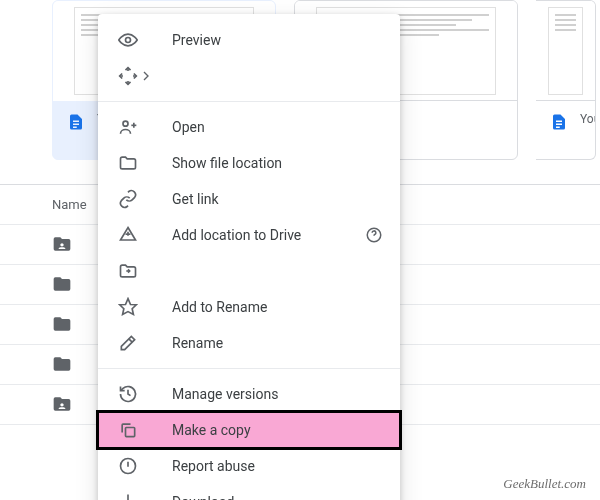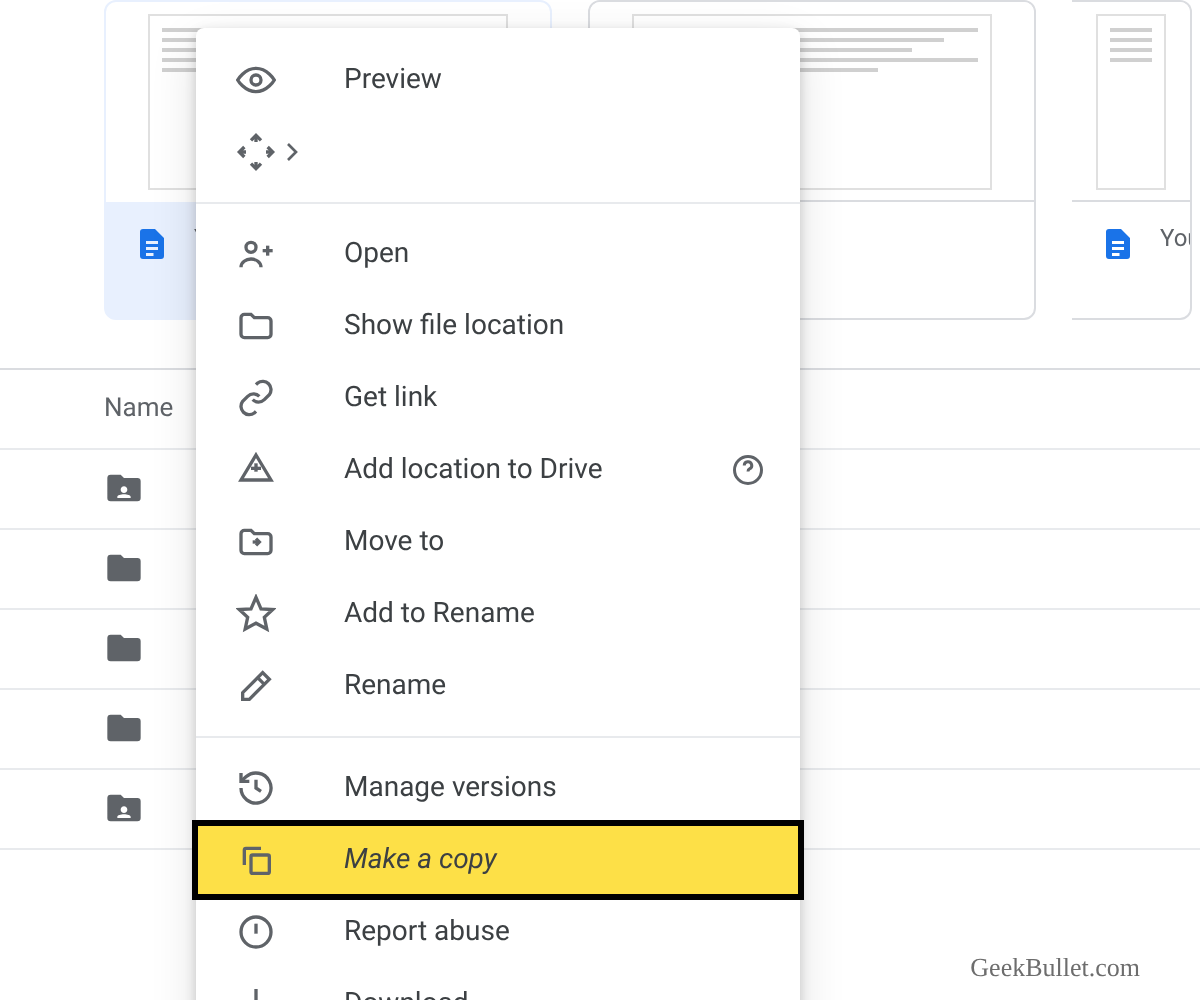--- a/index.html
+++ b/index.html
@@ -86,23 +86,24 @@
     border-bottom: 1px solid #e8eaed;
     display: flex;
     align-items: center;
     padding-left: 52px;
   }
   .folder-icon-dark { width: 20px; color: #5f6368; }
   .folder-icon-shared { width: 20px; color: #5f6368; }
 
   .watermark {
     position: absolute;
-    right: 30px;
+    right: 14px;
     bottom: 8px;
     font-family: Georgia, serif;
+    font-style: italic;
     color: #6d6d6d;
     font-size: 13px;
   }
 
   
   .menu {
     position: absolute;
     left: 98px;
     top: 14px;
     width: 302px;
@@ -115,24 +116,23 @@
   }
   .menu-item {
     display: flex;
     align-items: center;
     height: 36px;
     padding: 0 16px 0 20px;
     cursor: pointer;
     position: relative;
   }
   .menu-item.highlight {
-    background: #fde047;
+    background: #f9a8d4;
     outline: 3px solid #000;
     outline-offset: -1px;
-    font-style: italic;
   }
   .menu-sep {
     height: 1px;
     background: #e8eaed;
     margin: 7px 0;
   }
   .menu-icon {
     width: 20px;
     flex: 0 0 20px;
     color: #5f6368;
@@ -344,21 +344,20 @@
   </div>
 
   <div class="menu-item">
     <span class="menu-icon">
       <svg viewBox="0 0 24 24" width="20" height="20" fill="none" stroke="currentColor" stroke-width="2">
           <path d="M3 7a2 2 0 0 1 2-2h4l2 2h8a2 2 0 0 1 2 2v8a2 2 0 0 1-2 2H5a2 2 0 0 1-2-2V7z"></path>
           <polyline points="10 12 14 12"></polyline>
           <polyline points="12 10 14 12 12 14"></polyline>
         </svg>
     </span>
-    <span class="menu-label">Move to</span>
   </div>
 
   <div class="menu-item">
     <span class="menu-icon">
       <svg viewBox="0 0 24 24" width="20" height="20" fill="none" stroke="currentColor" stroke-width="2">
           <polygon points="12 2 15 9 22 9.3 17 14 18.5 21 12 17.5 5.5 21 7 14 2 9.3 9 9"></polygon>
         </svg>
     </span>
     <span class="menu-label">Add to Rename</span>
   </div>

